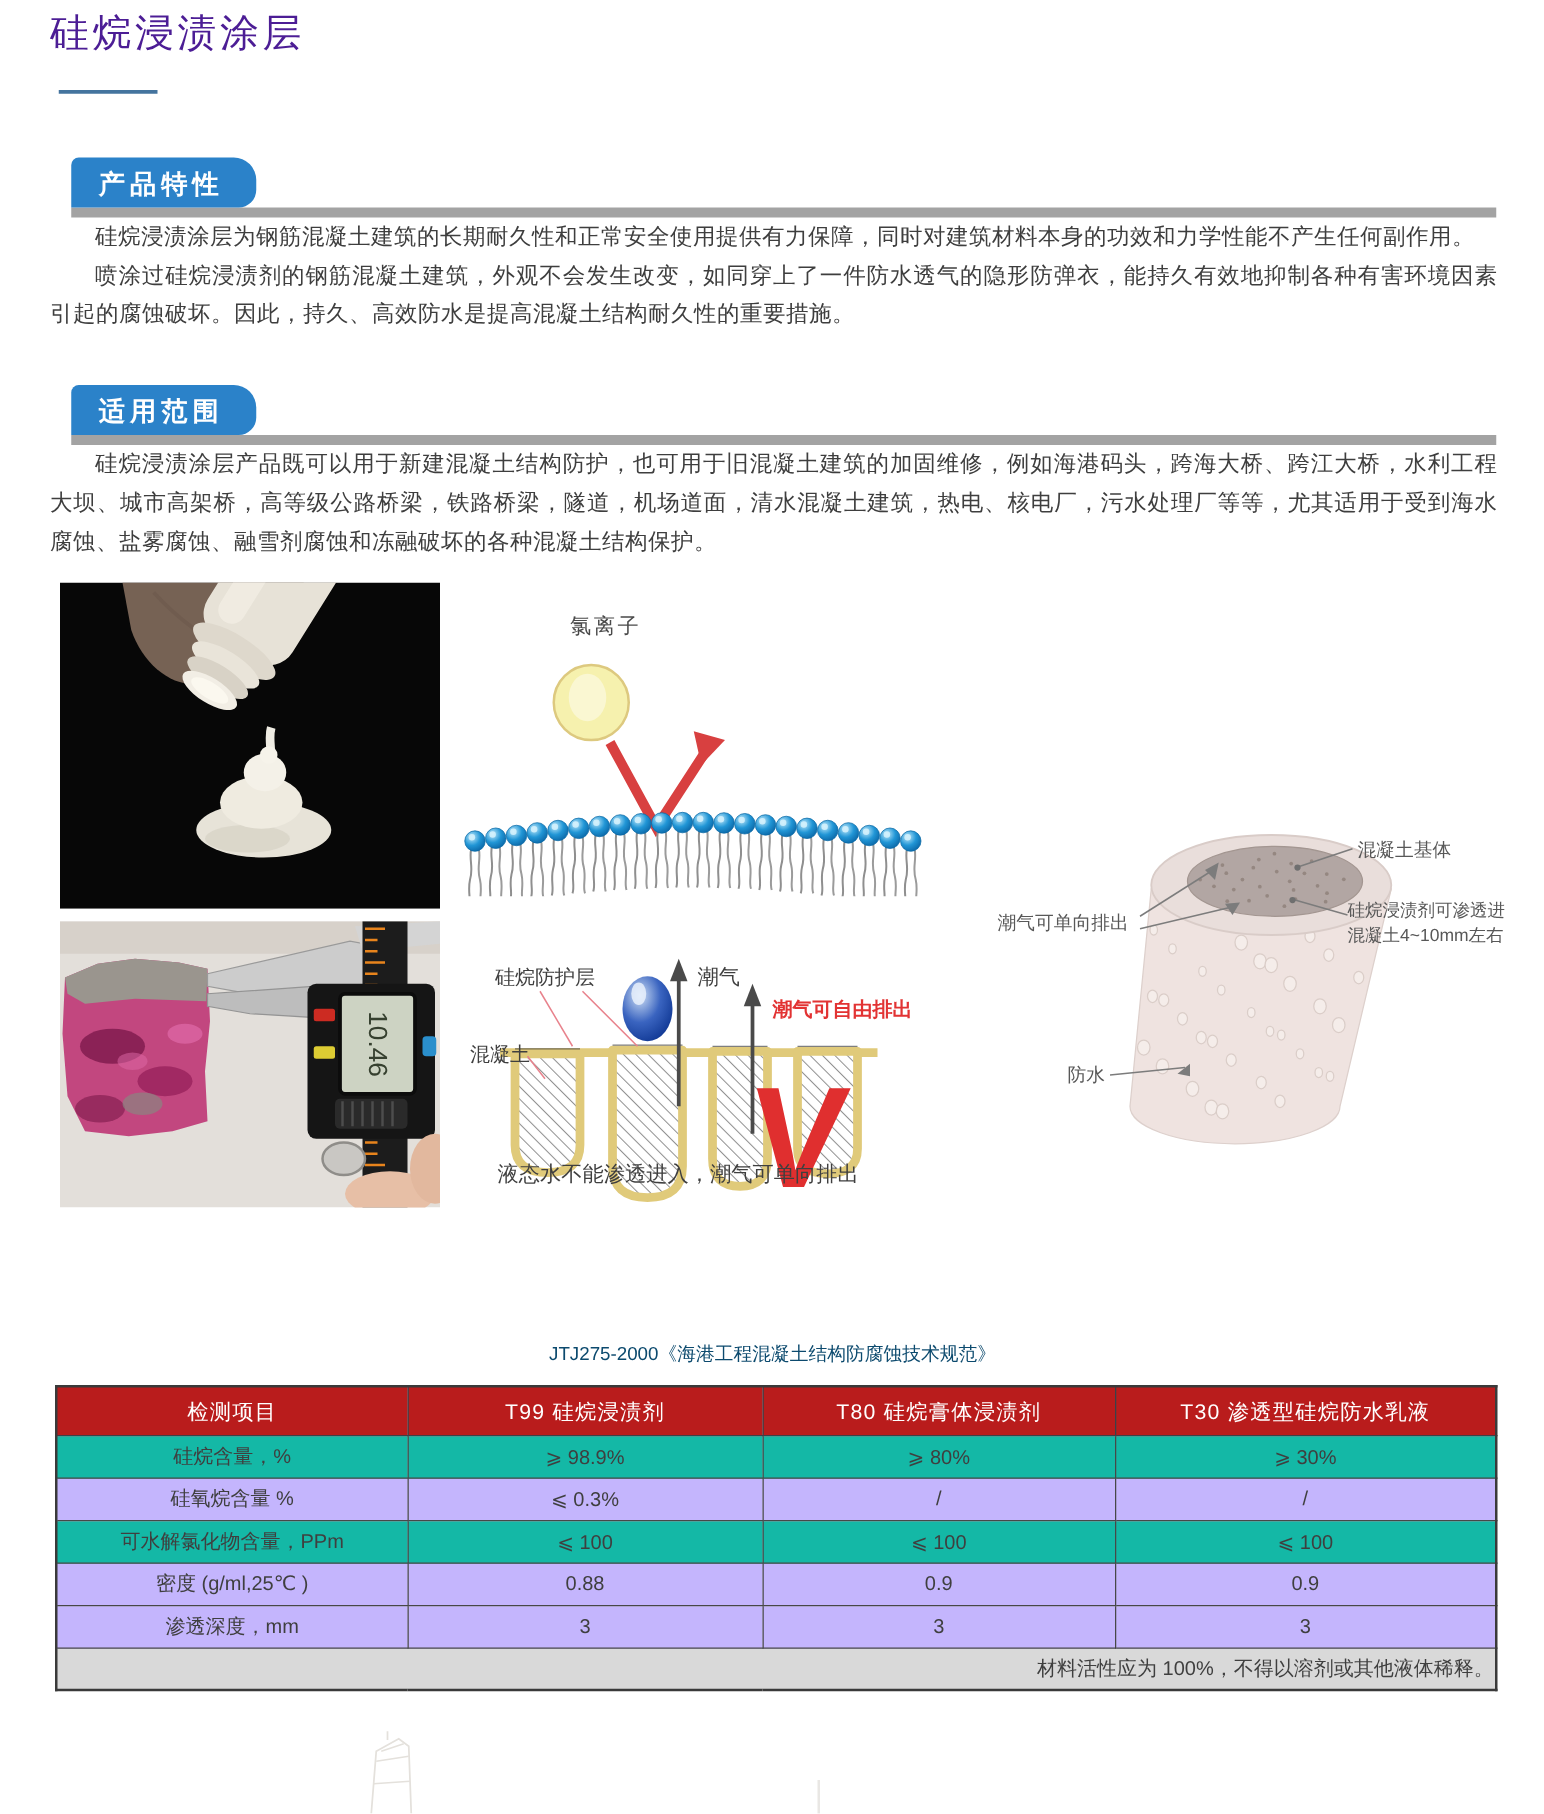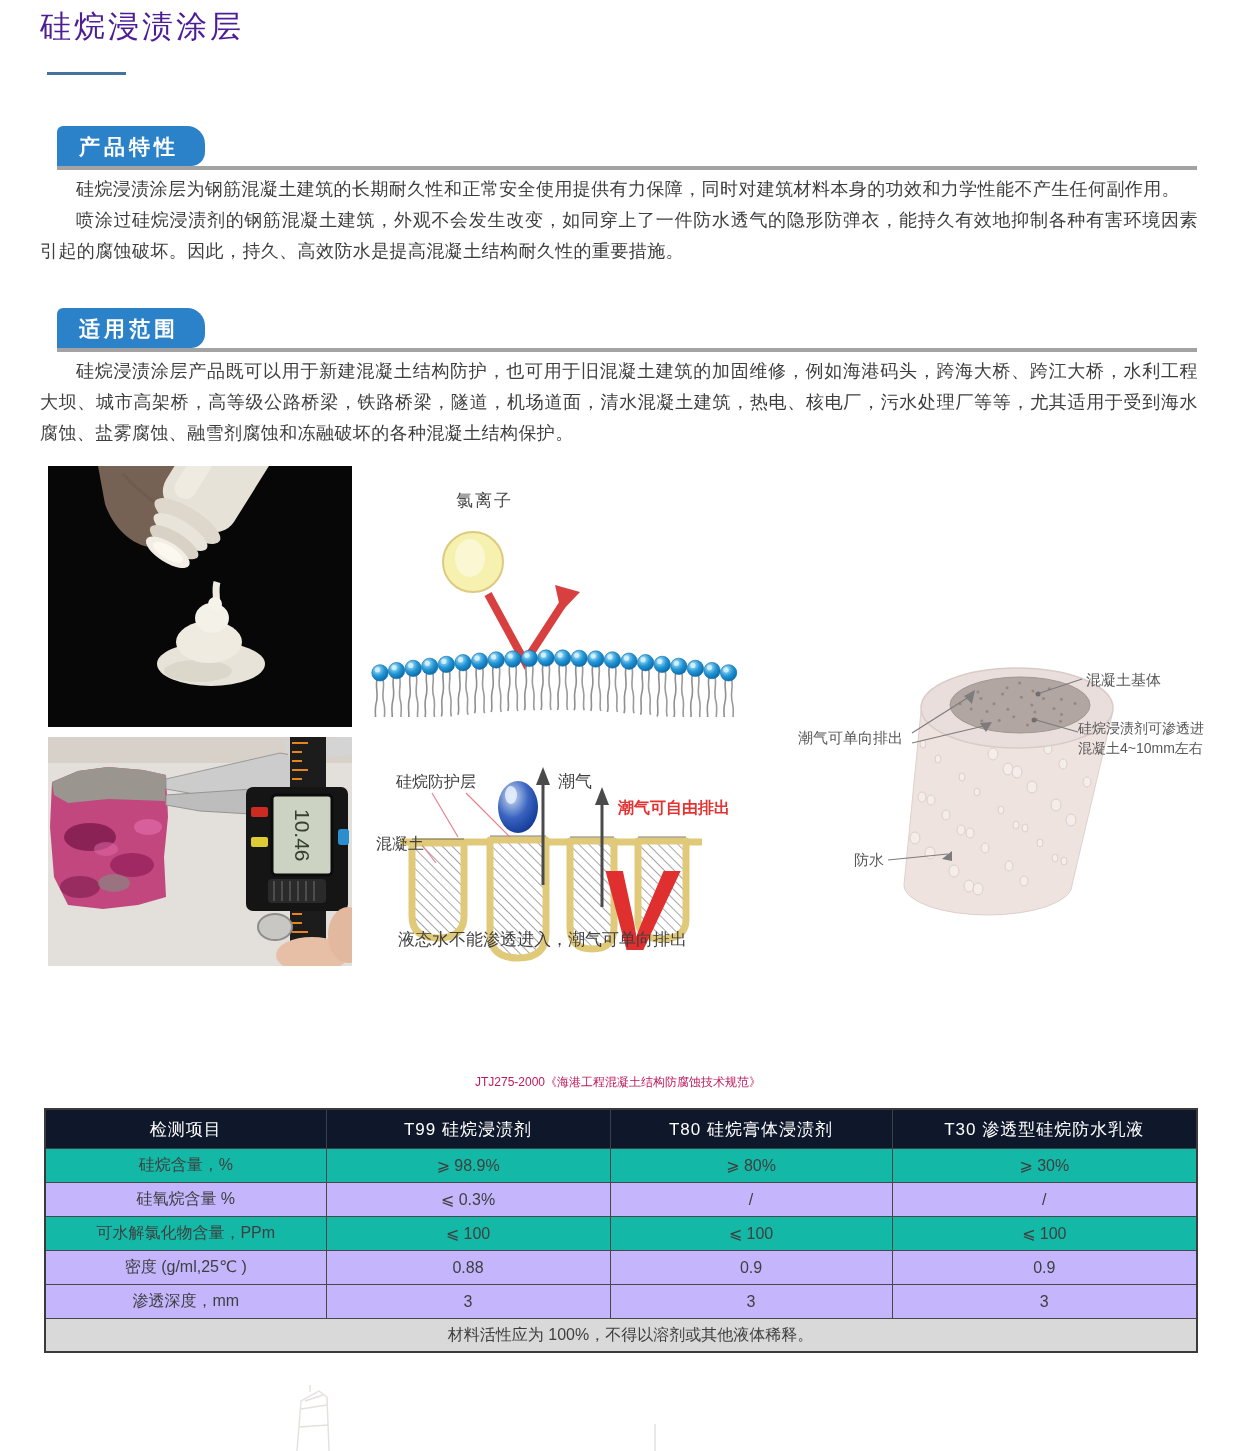--- a/index.html
+++ b/index.html
@@ -1,37 +1,37 @@
 <!DOCTYPE html>
 <html lang="zh"><head>
 <meta charset="utf-8">
 <style>
   html,body{margin:0;padding:0;background:#ffffff;}
   .page{position:relative;width:1235px;height:1451px;background:#ffffff;overflow:hidden;
         font-family:"Liberation Sans","DejaVu Sans",sans-serif;}
   .title{position:absolute;left:40px;top:6px;margin:0;font-size:31px;font-weight:normal;
          color:#4c1d95;letter-spacing:3px;}
   .title-rule{position:absolute;left:47px;top:72px;width:79px;height:3px;background:#44749e;}
-  .banner{position:absolute;left:57px;width:1140px;height:40px;border-bottom:4px solid #a3a3a3;}
+  .banner{position:absolute;left:57px;width:1140px;height:40px;border-bottom:8px solid #a3a3a3;}
   .badge{position:absolute;left:0;bottom:0;background:#2b82c9;color:#ffffff;font-size:21px;
          font-weight:bold;letter-spacing:4px;padding:7px 26px 5px 22px;
          border-radius:6px 18px 14px 0;}
   .para{position:absolute;left:40px;width:1158px;font-size:18px;line-height:31px;
         color:#3e3e3e;text-align:justify;letter-spacing:0.4px;}
   .para p{margin:0;text-indent:2em;}
   .fig{position:absolute;display:block;}
   .tbl-caption{position:absolute;left:40px;top:1074px;width:1156px;text-align:center;
-               font-size:12px;color:#be185d;}
+               font-size:15px;color:#0c4a6e;}
   table.perf{position:absolute;left:44px;top:1108px;width:1152px;border-collapse:collapse;
              table-layout:fixed;font-size:16px;color:#3f3f3f;border:2px solid #3a3a3a;}
-  table.perf th{background:#0f172a;color:#ffffff;font-weight:normal;font-size:17px;height:36px;
+  table.perf th{background:#b91c1c;color:#ffffff;font-weight:normal;font-size:17px;height:36px;
                 border:1px solid #39424a;letter-spacing:1px;}
   table.perf td{height:31px;text-align:center;border:1px solid #474747;background:#c4b5fd;}
   table.perf tr.g td{background:#14b8a6;}
-  table.perf tfoot td{text-align:center;padding-left:20px;background:#d9d9d9;height:30px;}
+  table.perf tfoot td{text-align:right;padding-left:20px;background:#d9d9d9;height:30px;}
   .wm-line{position:absolute;left:654px;top:1424px;width:2px;height:27px;background:#e9e7e4;}
   svg text{font-family:"Liberation Sans","DejaVu Sans",sans-serif;}
 </style>
 </head>
 <body>
 
 <div class="page">
 
   <h1 class="title">硅烷浸渍涂层</h1>
   <div class="title-rule"></div>

